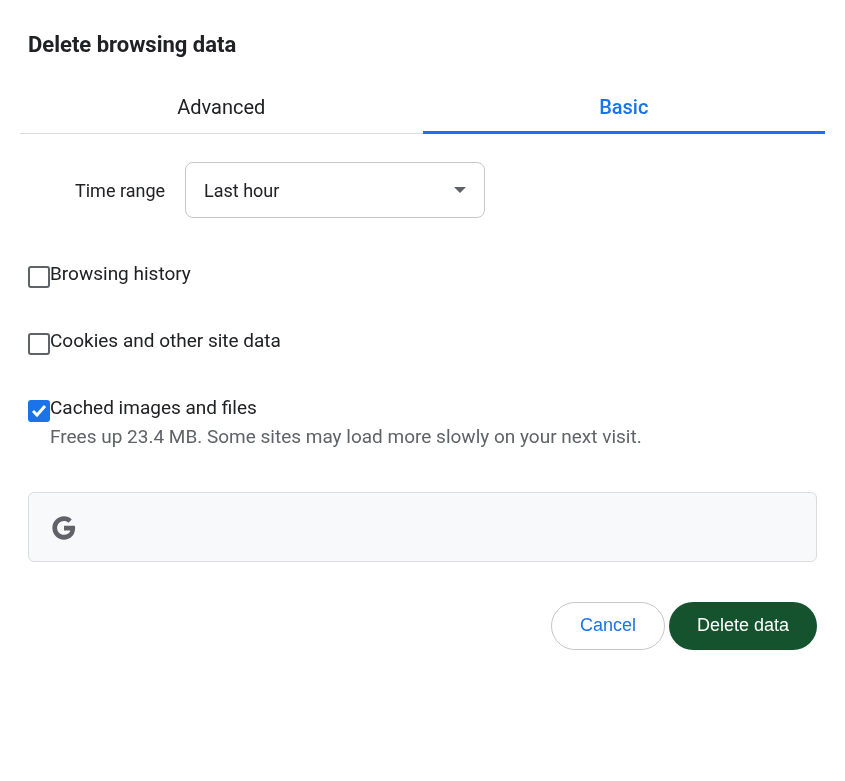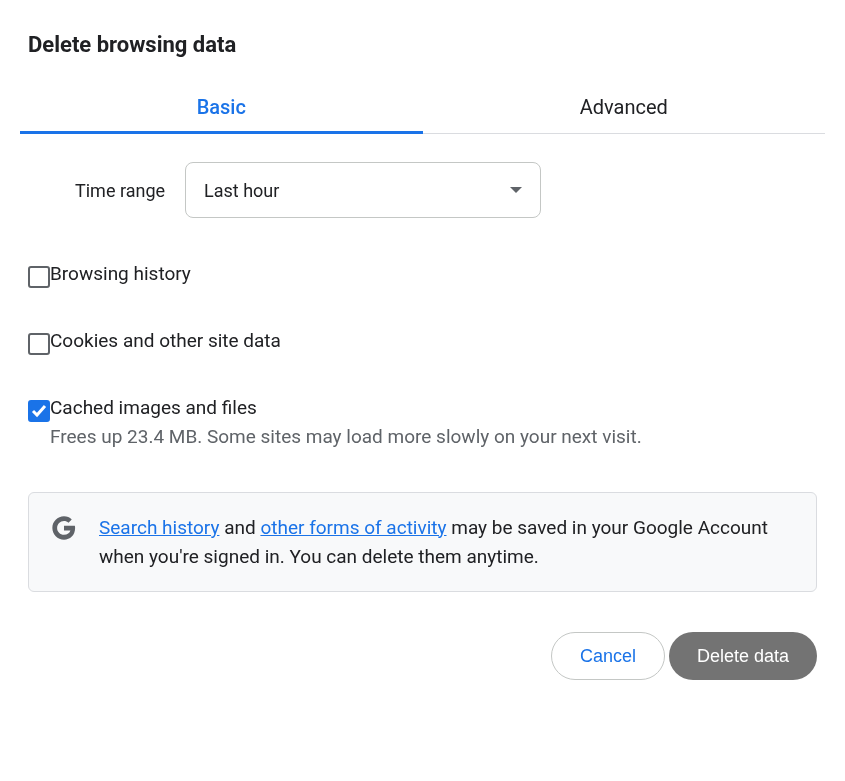--- a/index.html
+++ b/index.html
@@ -49,21 +49,21 @@
     margin: 0 0 44px 8px;
   }
   .time-label {
     font-size: 18px;
     margin-left: 47px;
   }
   .select {
     display: flex;
     align-items: center;
     justify-content: space-between;
-    width: 356px;
+    width: 300px;
     height: 56px;
     border: 1px solid #c4c7c5;
     border-radius: 8px;
     padding: 0 18px 0 18px;
     font-size: 18px;
     cursor: pointer;
     background: #fff;
   }
   .select .arrow {
     width: 0; height: 0;
@@ -158,33 +158,33 @@
     display: inline-flex;
     align-items: center;
     justify-content: center;
   }
   .btn-cancel {
     background: #fff;
     color: #1a73e8;
     border: 1px solid #c4c7c5;
   }
   .btn-delete {
-    background: #737373;
+    background: #14532d;
     color: #fff;
     text-align: center;
   }
 </style>
 </head>
 <body>
 
 <div class="title">Delete browsing data</div>
 
 <div class="tabs">
+  <div class="tab">Advanced</div>
   <div class="tab active">Basic</div>
-  <div class="tab">Advanced</div>
 </div>
 
 <div class="time-row">
   <div class="time-label">Time range</div>
   <div class="select">
     <span>Last hour</span>
     <span class="arrow"></span>
   </div>
 </div>
 
@@ -215,21 +215,18 @@
   <div class="opt-text">
     <div class="opt-title">Cached images and files</div>
     <div class="opt-desc">Frees up 23.4 MB. Some sites may load more slowly on your next visit.</div>
   </div>
 </div>
 
 <div class="info-panel">
   <svg class="g-icon" viewBox="0 0 48 48">
     <path fill="#5f6368" d="M44.5 20H24v8.5h11.8C34.7 33 30.1 36.5 24 36.5c-7 0-12.7-5.7-12.7-12.7S17 11.1 24 11.1c3.2 0 6.1 1.2 8.3 3.1l6-6C34.6 4.5 29.6 2.5 24 2.5 12.1 2.5 2.5 12.1 2.5 24S12.1 45.5 24 45.5c11 0 20.5-8 20.5-21.5 0-1.4-.2-2.7-.5-4z"></path>
   </svg>
-  <div class="info-text">
-    <a href="#">Search history</a><span> and </span><a href="#">other forms of activity</a><span> may be saved in your Google Account when you're signed in. You can delete them anytime.</span>
-  </div>
 </div>
 
 <div class="buttons">
   <button class="btn btn-cancel">Cancel</button>
   <button class="btn btn-delete">Delete data</button>
 </div>
 
 </body></html>

